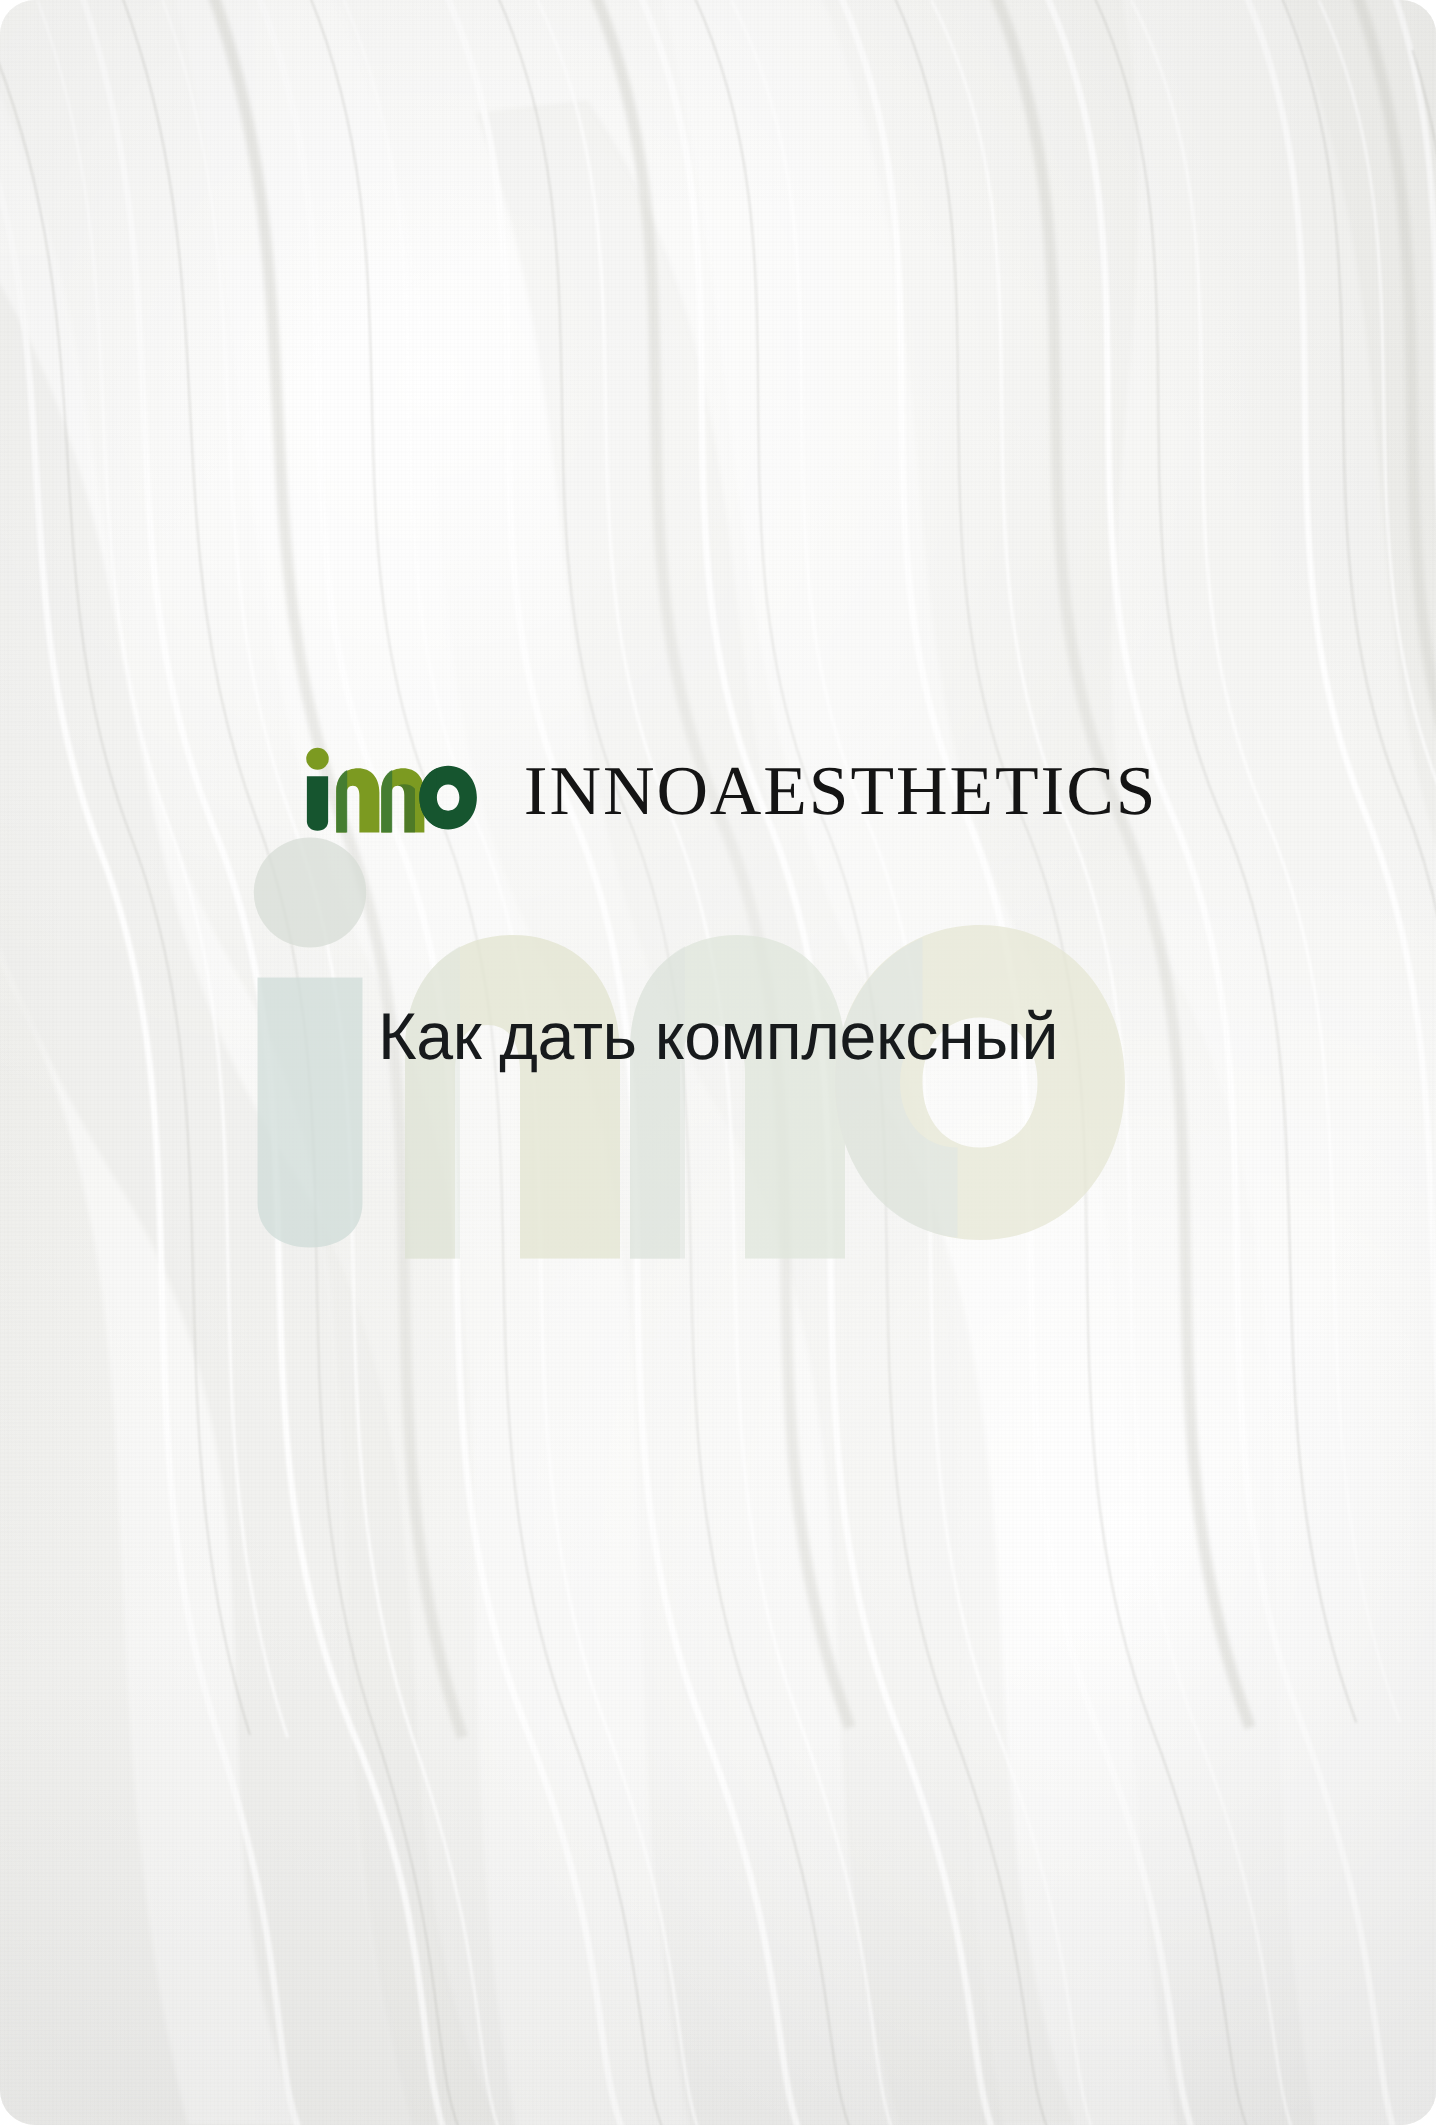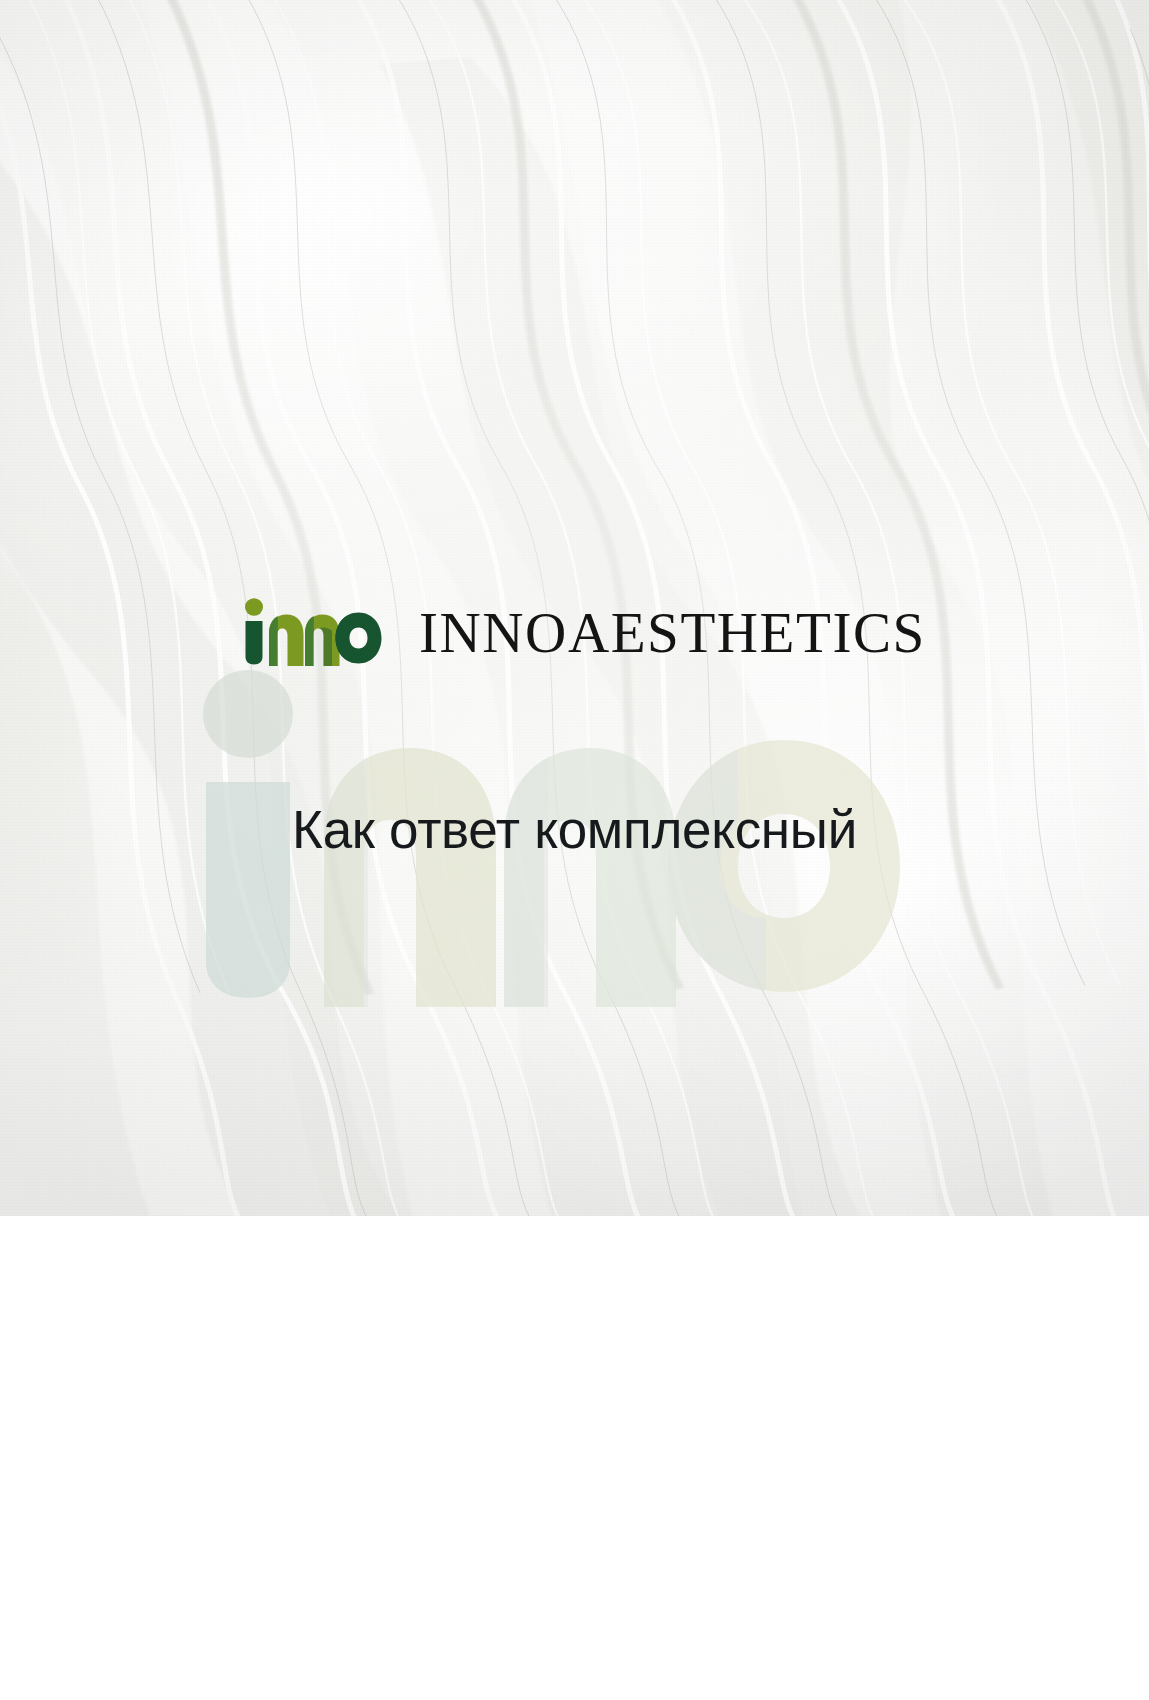--- a/index.html
+++ b/index.html
@@ -5,24 +5,25 @@
 <style>
   html, body {
     margin: 0;
     padding: 0;
     background: #ffffff;
   }
 
   .poster {
     position: relative;
     width: 1149px;
-    height: 1216px;
+    height: 1700px;
     overflow: hidden;
     background: #f4f4f2;
     font-family: "Liberation Sans", sans-serif;
+    border-radius: 28px;
     -webkit-font-smoothing: antialiased;
   }
 
   
   .bg-base {
     position: absolute;
     inset: 0;
     background:
       radial-gradient(ellipse 90% 60% at 30% 18%, #ffffff 0%, rgba(255,255,255,0) 65%),
       radial-gradient(ellipse 80% 55% at 78% 72%, #ffffff 0%, rgba(255,255,255,0) 60%),
@@ -217,16 +218,16 @@
 
       <path d="M203 84 C203 62 214.5 44 231 37 L231 66 C226 71 224 77 224 84 C224 96 231 105 242 105 L242 134 C219 131 203 110 203 84 Z" fill="#16552f"></path>
       <path d="M142 74 C142 58 148.5 46 159.5 40 L159.5 140 L142 140 Z" fill="#3f7a33" opacity=".9"></path>
       <path d="M70 74 C70 58 76.5 46 87.5 40 L87.5 140 L70 140 Z" fill="#3f7a33" opacity=".9"></path>
       <path d="M179 80 C179 70 175 65 168.5 65 C178 61 190 63 196 70 L196 140 L179 140 Z" fill="#16552f" opacity=".45"></path>
     </svg>
     <div class="brand-word">INNOAESTHETICS</div>
   </div>
 
   <div class="headline">
-    <span class="ln">Как ответ комплексный</span>
+    <span class="ln">Как дать комплексный</span>
   </div>
 
 </div>
 
 </body></html>

